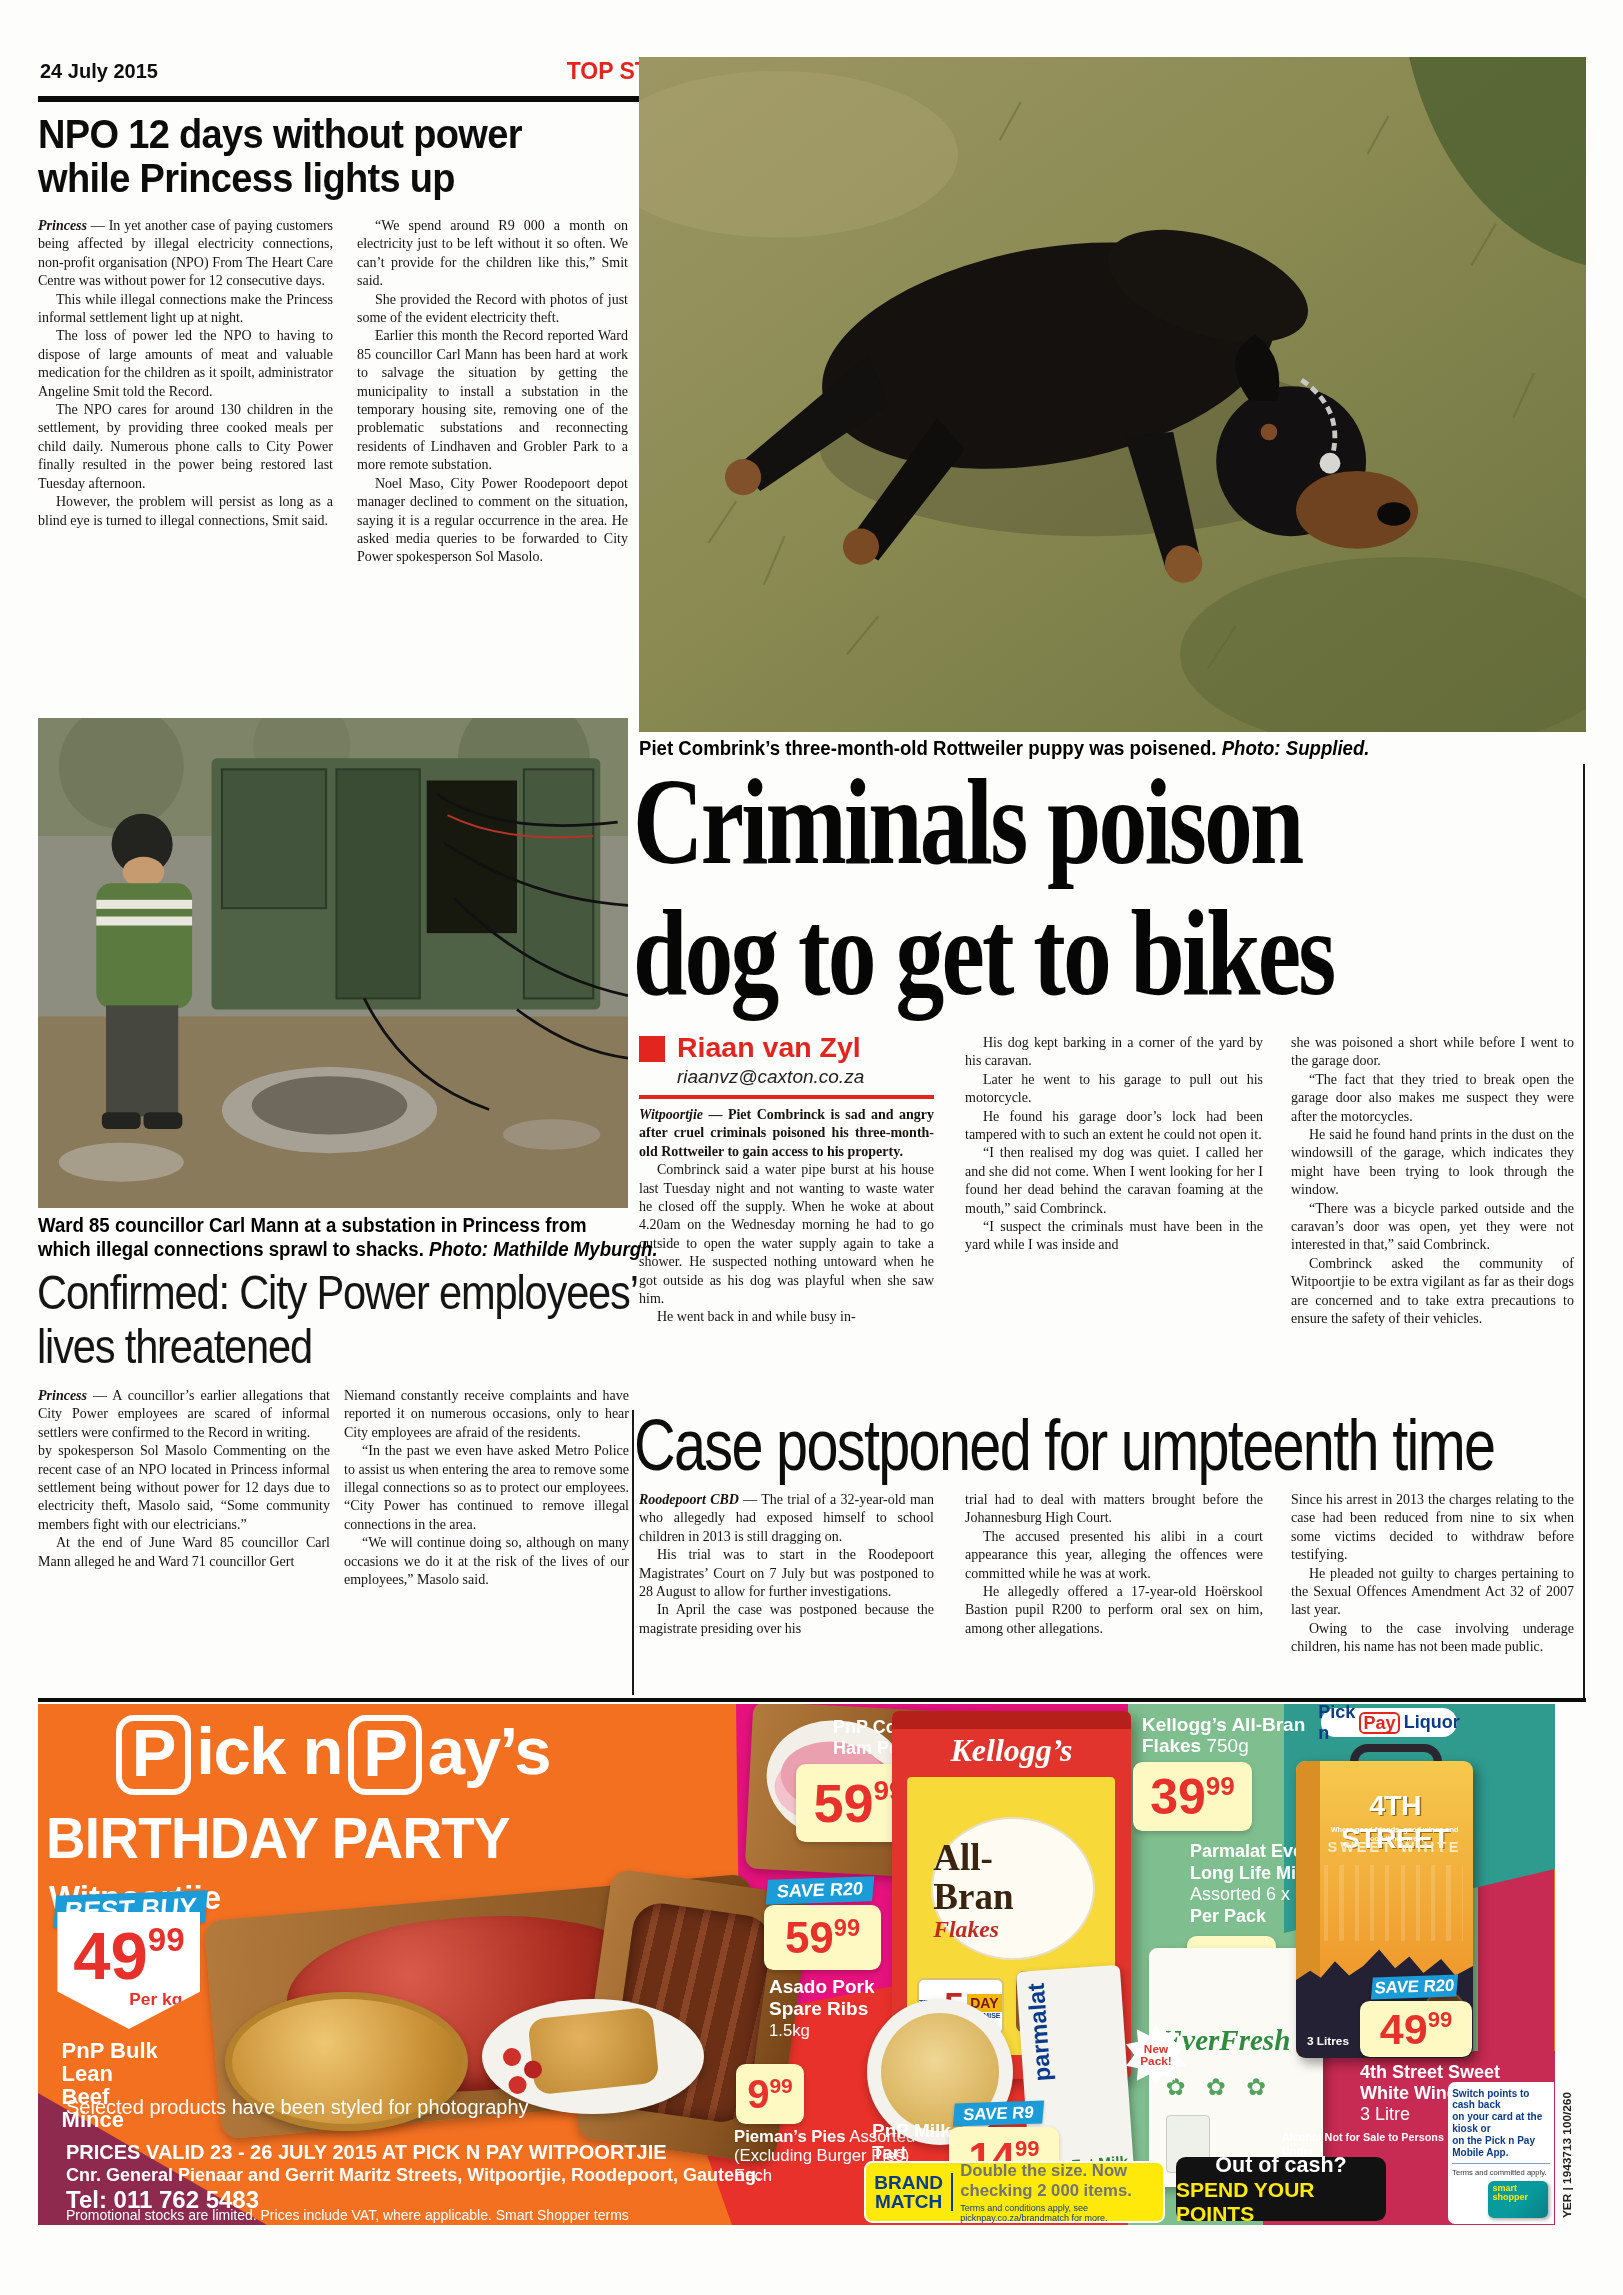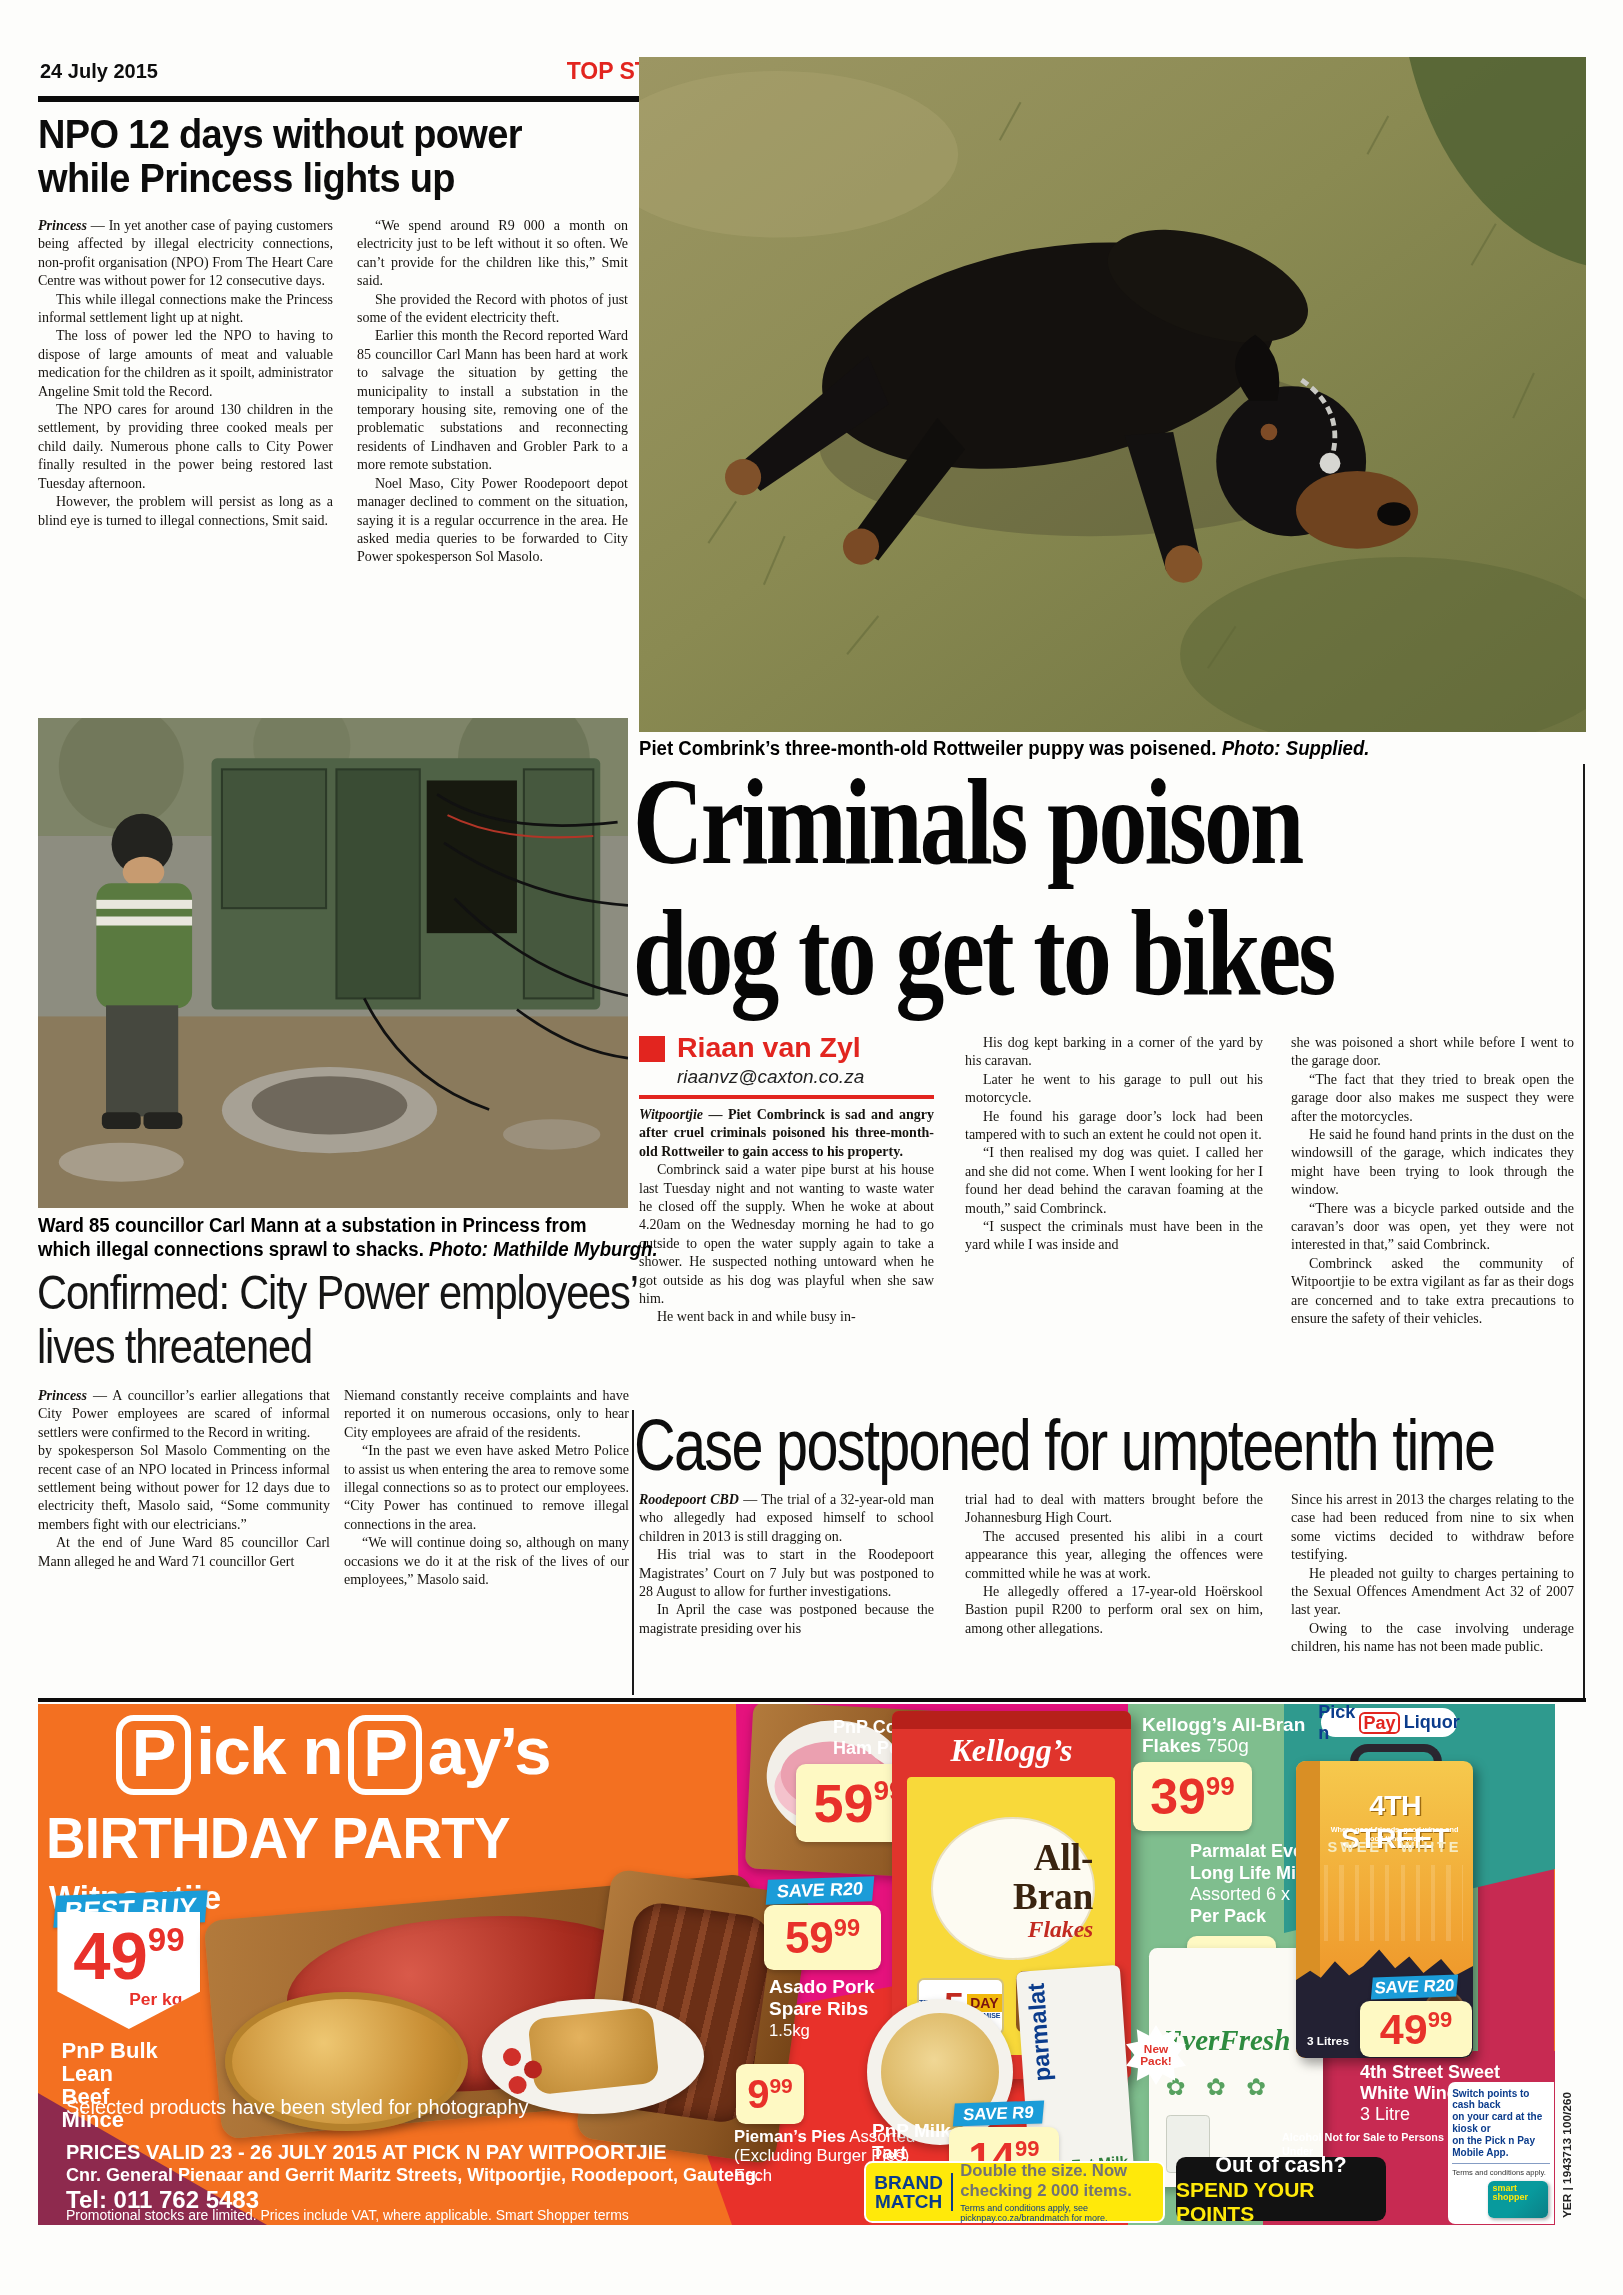--- a/index.html
+++ b/index.html
@@ -288,21 +288,21 @@
       </div>
     </div>
     <div class="abs adw pre" style="left:731px;top:272px;font-size:19px;line-height:21.5px;">Asado Pork
 Spare Ribs</div>
     <div class="abs" style="left:731px;top:317px;font-size:16.7px;color:#fff;">1.5kg</div>
 
     <div class="abs" style="left:854px;top:7px;width:239px;height:368px;background:#e0342c;border-radius:7px;box-shadow:5.6px 5.6px 12.5px rgba(0,0,0,.3);">
       <div style="position:absolute;left:0;top:0;width:100%;height:18px;background:#b6201a;border-radius:7px 7px 0 0;"></div>
       <div style="position:absolute;left:0;top:21px;width:100%;text-align:center;color:#fff;font:italic 700 32px 'Liberation Serif',serif;">Kellogg’s</div>
       <div style="position:absolute;left:15.3px;top:66px;width:208px;height:278px;background:#f8d93a;border-radius:4.2px;">
-        <div style="position:absolute;left:24px;top:40px;width:160px;height:139px;background:#fdfbf2;border-radius:50%;border:2.8px solid #e8dfc2;text-align:right;">
+        <div style="position:absolute;left:24px;top:40px;width:160px;height:139px;background:#fdfbf2;border-radius:50%;border:2.8px solid #e8dfc2;text-align:left;">
           <div style="font:700 37px/39px 'Liberation Serif',serif;color:#3a2410;margin-top:19.4px;"><span>All-</span><br><span>Bran</span></div>
           <div style="font:italic 700 23.6px 'Liberation Serif',serif;color:#c22a20;">Flakes</div>
         </div>
         <div style="position:absolute;left:9.7px;top:201px;width:83px;height:53px;background:#fff;border-radius:7px;border:2.1px solid #d4c27a;display:flex;align-items:center;justify-content:center;gap:2.8px;">
           <span style="font:700 7.6px 'Liberation Sans',sans-serif;color:#0b3c8c;white-space:pre-line;">TRY THE</span>
           <span style="font:700 36px 'Liberation Sans',sans-serif;color:#c22a20;">5</span>
           <span style="display:flex;flex-direction:column;align-items:center;">
             <span style="background:#f2b90c;color:#7a1410;font:700 14px 'Liberation Sans',sans-serif;padding:0.7px 3.5px;">DAY</span>
             <span style="font:700 7px 'Liberation Sans',sans-serif;color:#0b3c8c;">PROMISE</span>
           </span>
@@ -431,21 +431,21 @@
     <div class="abs" style="left:1138px;top:453px;width:210px;height:64px;background:#121212;border-radius:9.7px;display:flex;flex-direction:column;align-items:center;justify-content:center;">
       <div style="color:#fff;font:700 21.5px 'Liberation Sans',sans-serif;">Out of cash?</div>
       <div style="color:#ffe90a;font:700 21px 'Liberation Sans',sans-serif;">SPEND YOUR POINTS</div>
     </div>
 
     <div class="abs" style="left:1410px;top:378px;width:106px;height:142px;background:#fff;border-radius:7px 0 0 7px;padding:5.6px 4.2px;box-sizing:border-box;">
       <div class="pre" style="font:700 10px/11.8px 'Liberation Sans',sans-serif;color:#0b3c8c;">Switch points to cash back
 on your card at the kiosk or
 on the Pick n Pay Mobile App.</div>
       <div class="silver-sep" style="margin:4.2px 0;"></div>
-      <div style="font:400 7.6px 'Liberation Sans',sans-serif;color:#333;">Terms and conditions apply.</div>
+      <div style="font:400 7.6px 'Liberation Sans',sans-serif;color:#333;">Terms and committed apply.</div>
       <div style="position:absolute;right:5.6px;bottom:5.6px;width:60px;height:37px;border-radius:5.6px;background:linear-gradient(135deg,#089a9d 55%,#0b7f86);box-shadow:1.4px 1.4px 3.5px rgba(0,0,0,.3);padding:2.8px 4.2px;box-sizing:border-box;">
         <div style="font:700 9px/9px 'Liberation Sans',sans-serif;color:#ffe90a;"><span>smart</span><br><span>shopper</span></div>
       </div>
     </div>
   </div>
 
   <div class="abs" style="left:1560px;top:2218px;transform:rotate(-90deg);transform-origin:0 0;font:700 11.8px 'Liberation Sans',sans-serif;color:#222;white-space:nowrap;">YER | 1943713 100/260</div>
 
 </div>
 

